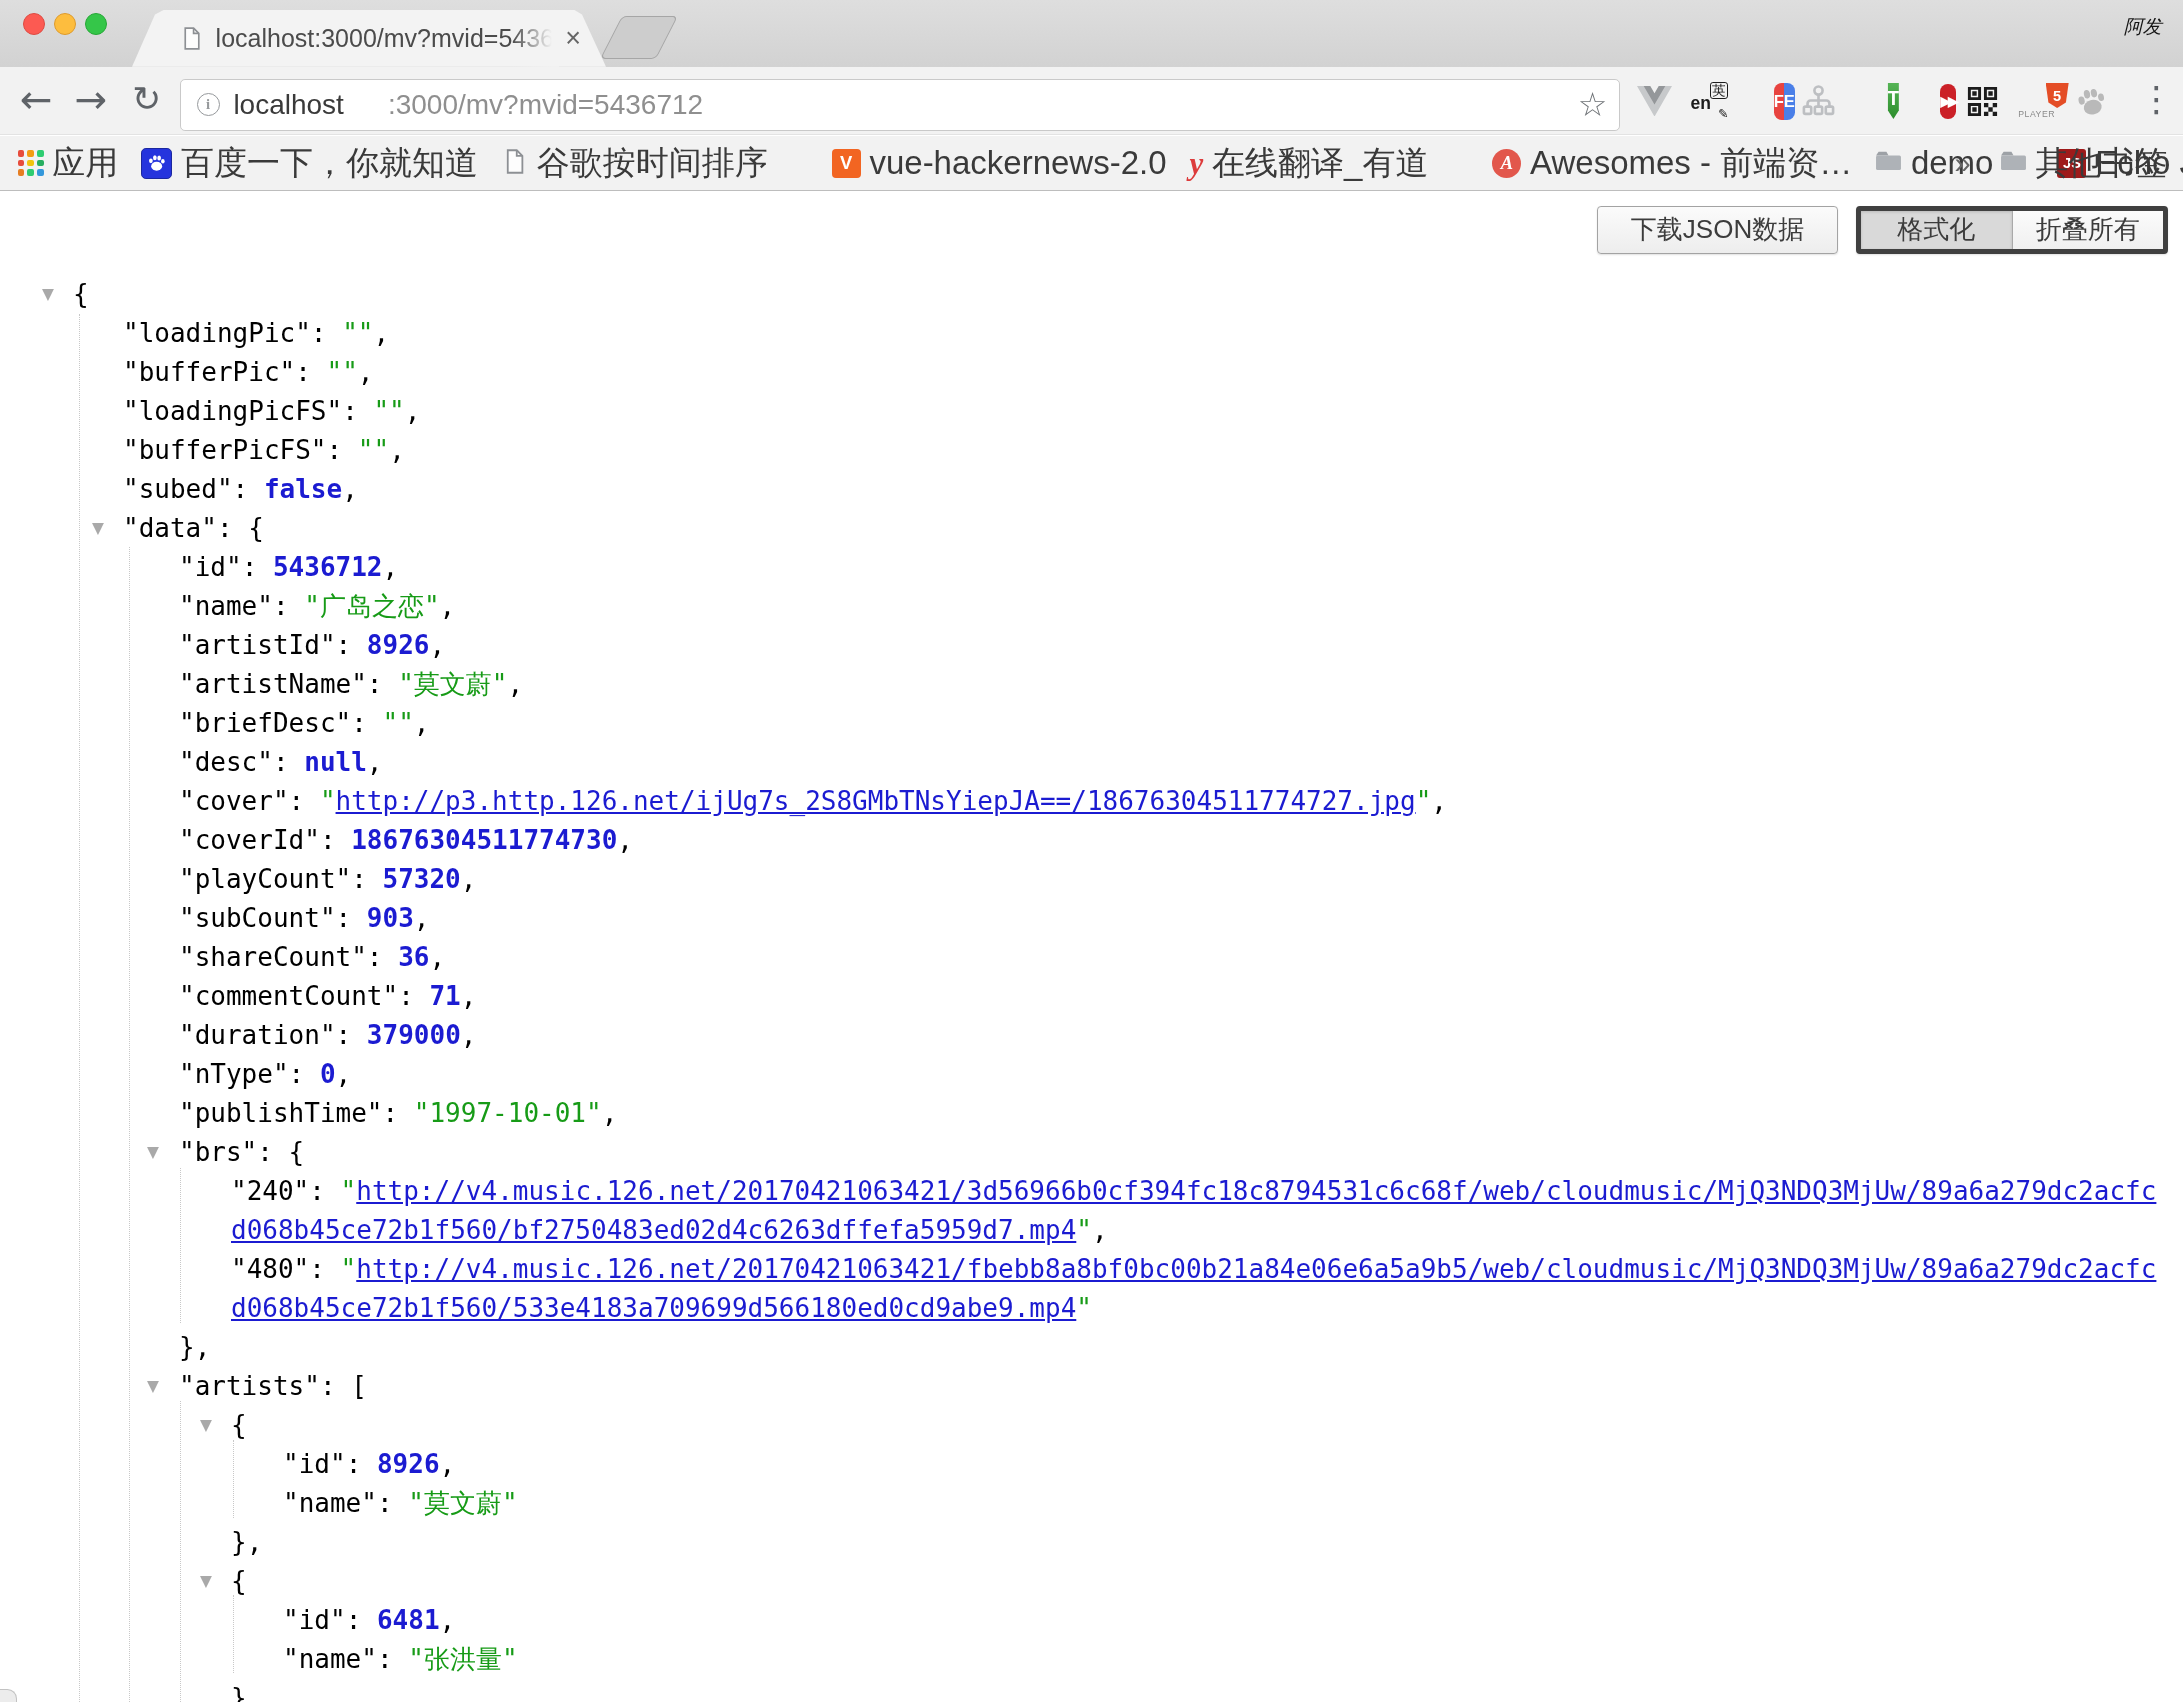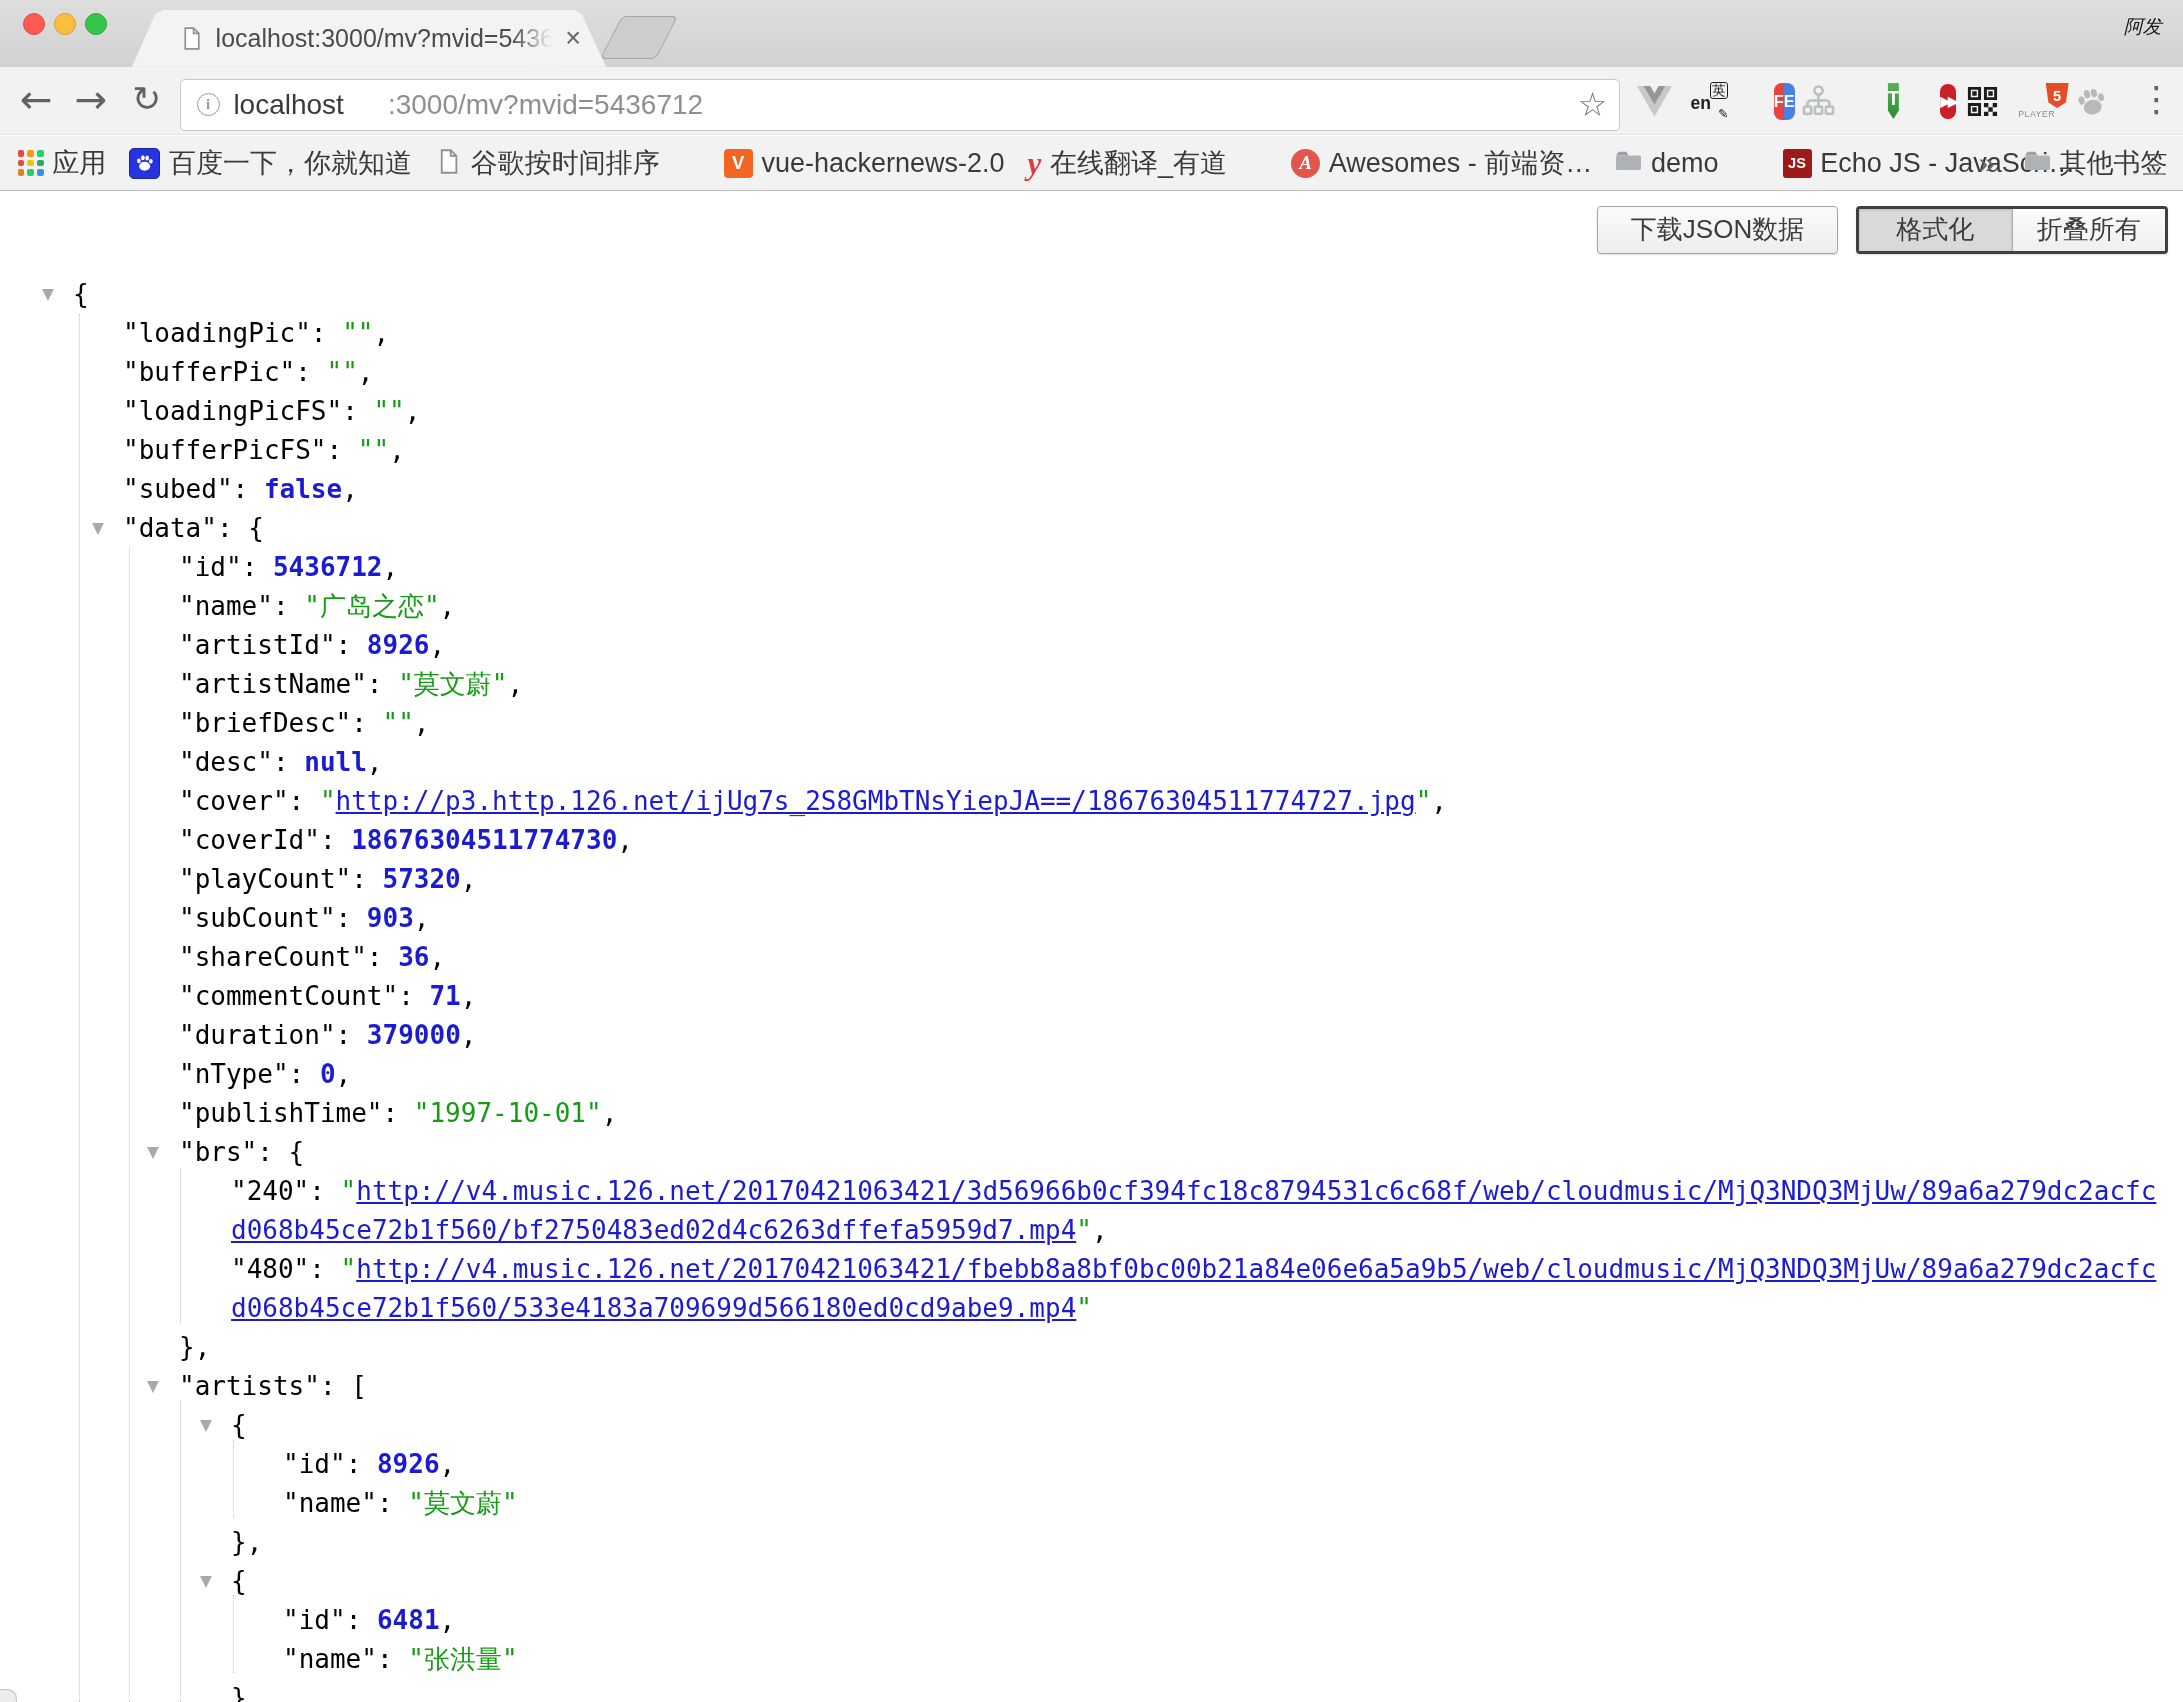--- a/index.html
+++ b/index.html
@@ -47,36 +47,36 @@
   .h5-ico{width:23px;height:25px;background:#e44d26;clip-path:polygon(0 0,100% 0,88% 78%,50% 100%,12% 78%);font-size:14.6px;}
   .h5-cap{font-size:8.7px;color:#8a8a8a;letter-spacing:0.5px;}
   .tr-wrap{width:39px;height:39px;position:relative;}
   .tr-en{position:absolute;left:1px;bottom:7px;font-size:17.5px;font-weight:bold;color:#1c1c1c;}
   .tr-zh{position:absolute;right:1px;top:0;font-size:13.6px;color:#1c1c1c;border:1.9px solid #1c1c1c;border-radius:2.9px;padding:0 1px;line-height:15.5px;}
   .tr-pen{position:absolute;right:0;bottom:0;font-size:12.6px;color:#1c1c1c;}
 
   
   .bookmarks{position:absolute;left:0;top:136px;width:2183px;height:55px;background:#f2f2f2;border-bottom:1px solid #bdbdbd;box-sizing:border-box;display:flex;align-items:center;padding-left:17.5px;gap:23px;}
   .bm{display:flex;align-items:center;gap:8.7px;flex:0 0 auto;}
-  .bm-label{font-size:27px;color:#3a3a3a;white-space:nowrap;}
+  .bm-label{font-size:33px;color:#3a3a3a;white-space:nowrap;}
   .grid9{display:grid;grid-template-columns:repeat(3,6.8px);grid-template-rows:repeat(3,6.8px);gap:2.9px;}
   .grid9 i{border-radius:1.9px;display:block;}
   .baidu-box{width:29px;height:29px;border-radius:4.9px;background:#2534dd;border:1px solid #1b279f;display:flex;align-items:center;justify-content:center;}
   .vueo-ico{width:29px;height:29px;border-radius:3.9px;background:#f26522;font-size:18.4px;}
   .yd-ico{font-size:31px;font-weight:bold;font-style:italic;color:#dd3c3c;font-family:"Liberation Serif",serif;line-height:29px;}
   .aw-ico{width:29px;height:29px;border-radius:50%;background:#e2574c;font-size:18.4px;font-style:italic;font-family:"Liberation Serif",serif;}
   .js-ico{width:29px;height:29px;border-radius:2.9px;background:#9e1a1a;font-size:14.6px;}
   .bm-right{position:absolute;right:15.5px;top:0;height:54px;display:flex;align-items:center;gap:15.5px;}
   .bm-chevron{font-size:29px;color:#666;margin-right:13.6px;}
 
   
   .content{position:absolute;left:0;top:191px;width:2183px;height:1511px;background:#fff;}
   .btn{position:absolute;height:48px;border:1px solid #a3a3a3;border-radius:3.9px;background:linear-gradient(#fbfbfb,#ededed);box-shadow:0 1px 1.9px rgba(0,0,0,.12);display:flex;align-items:center;justify-content:center;font-size:26px;color:#3c3c3c;box-sizing:border-box;}
   #btn-download{left:1597px;top:14.6px;width:241px;}
-  .seg{position:absolute;left:1856px;top:14.6px;width:312px;height:48px;display:flex;border:3px solid #404040;border-radius:3.9px;box-shadow:0 1px 1.9px rgba(0,0,0,.12);overflow:hidden;box-sizing:border-box;}
+  .seg{position:absolute;left:1856px;top:14.6px;width:312px;height:48px;display:flex;border:5px solid #404040;border-radius:3.9px;box-shadow:0 1px 1.9px rgba(0,0,0,.12);overflow:hidden;box-sizing:border-box;}
   .seg-btn{flex:1;display:flex;align-items:center;justify-content:center;font-size:26px;color:#3c3c3c;background:linear-gradient(#fbfbfb,#f0f0f0);}
   .seg-btn.active{background:#d9d9d9;box-shadow:inset 0 1px 2.9px rgba(0,0,0,.15);}
   .seg-btn + .seg-btn{border-left:1px solid #a9a9a9;}
 
   
   #json{position:absolute;left:0;top:84px;width:2183px;}
   .jline{position:relative;font-family:"DejaVu Sans Mono",monospace;font-size:26px;line-height:39px;white-space:pre-wrap;word-break:break-all;padding-right:14.6px;box-sizing:border-box;z-index:2;}
   .tri{position:absolute;top:0;font-size:15.5px;color:#a9a9a9;line-height:39px;font-family:"DejaVu Sans",sans-serif;}
   .t-k,.t-p{color:#000;}
   .t-s,.t-q{color:#179b17;}

